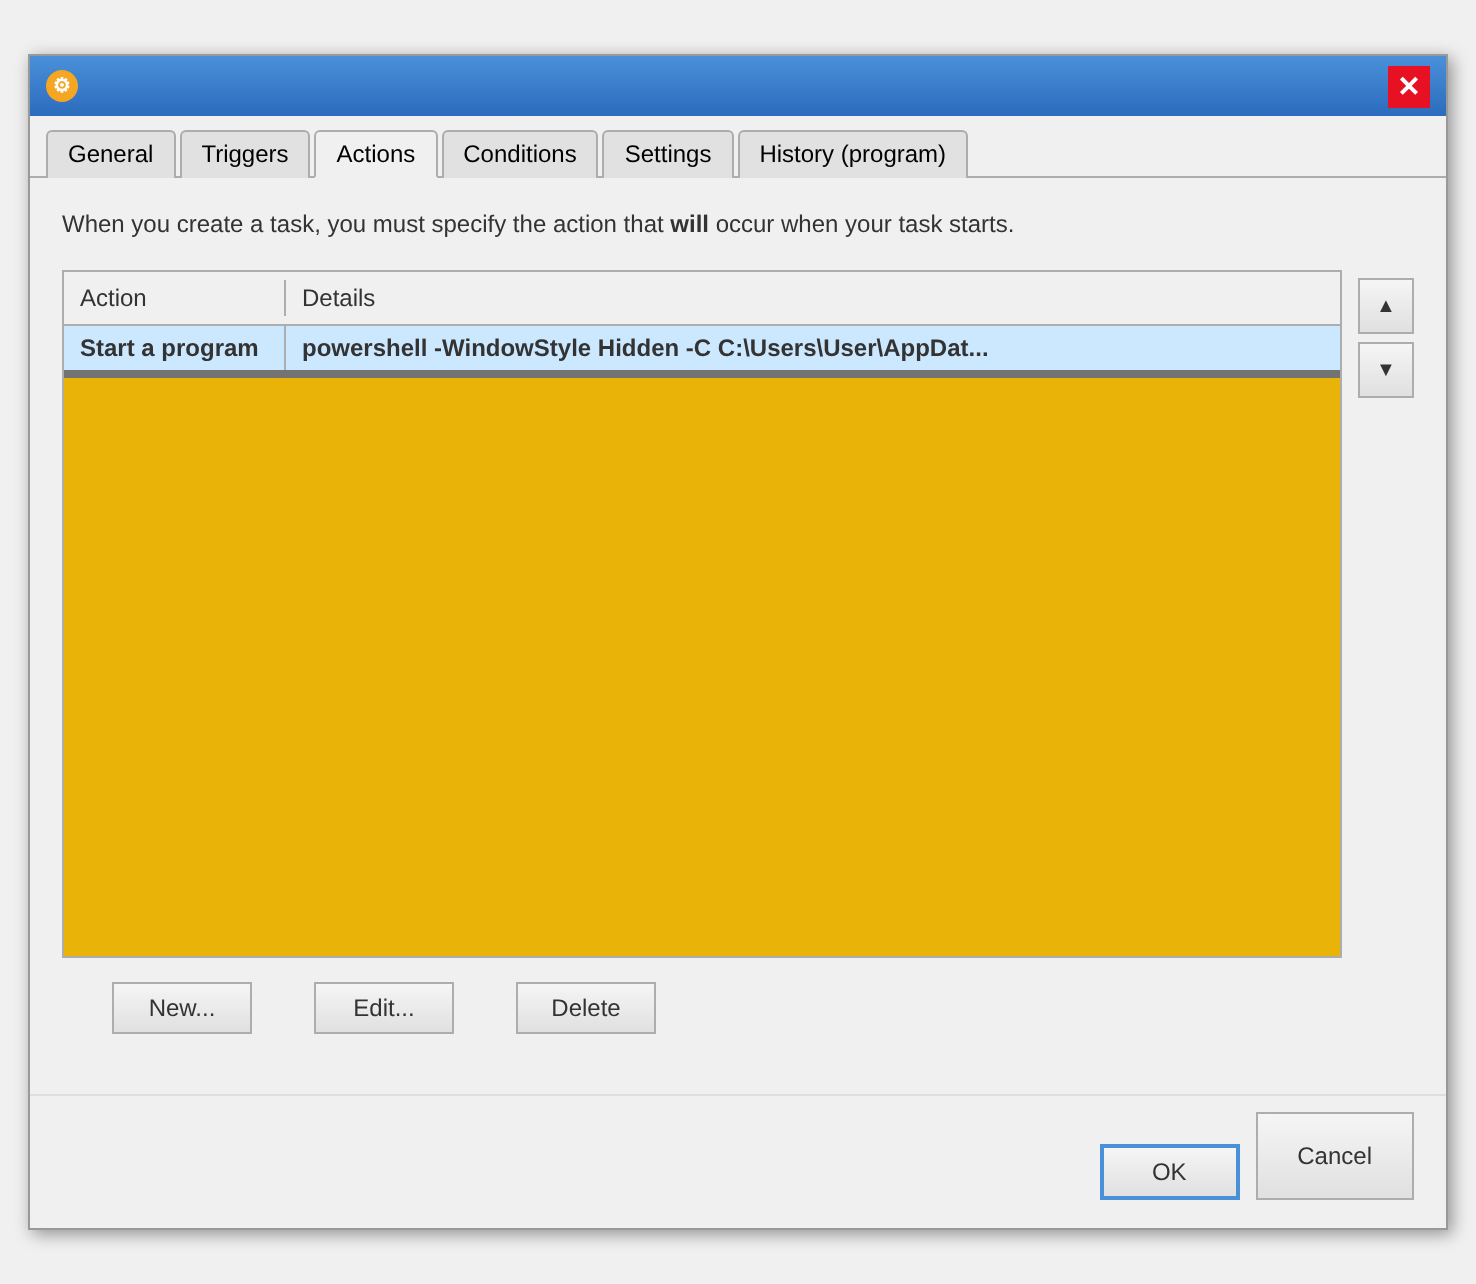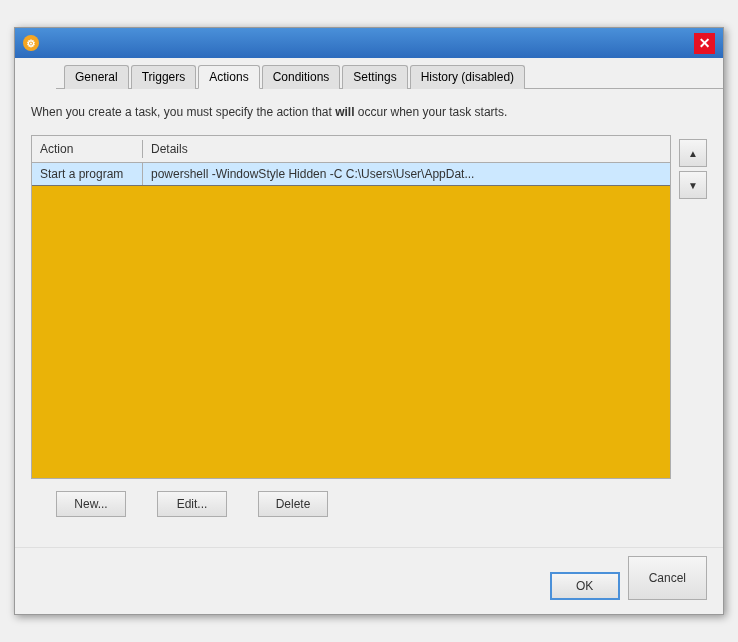--- a/index.html
+++ b/index.html
@@ -63,21 +63,20 @@
       font-size: 14px;
       font-weight: bold;
       border-radius: 0;
     }
     .tab-bar {
       background: #f0f0f0;
       padding: 6px 8px 0 8px;
       display: flex;
       gap: 2px;
       border-bottom: 1px solid #adadad;
-      margin-left: 41px;
     }
     .tab {
       padding: 4px 10px;
       border: 1px solid #adadad;
       border-bottom: none;
       cursor: pointer;
       background: #e1e1e1;
       font-size: 12px;
       border-radius: 3px 3px 0 0;
       position: relative;
@@ -127,21 +126,22 @@
     }
     .table-col-details {
       flex: 1;
       padding: 2px 8px;
       font-size: 12px;
       color: #333;
     }
     .table-row-item {
       display: flex;
       background: #cce8ff;
-      border-bottom: 1px solid #737373;
+      border-bottom: 4px solid #737373;
+      font-weight: bold;
     }
     .table-row-item .table-col-action,
     .table-row-item .table-col-details {
       padding: 4px 8px;
       font-size: 12px;
     }
     .col-separator {
       width: 1px;
       background: #adadad;
     }
@@ -210,21 +210,21 @@
     </div>
     <button class="close-button">✕</button>
   </div>
 
   <div class="tab-bar">
     <div class="tab">General</div>
     <div class="tab">Triggers</div>
     <div class="tab active">Actions</div>
     <div class="tab">Conditions</div>
     <div class="tab">Settings</div>
-    <div class="tab">History (disabled)</div>
+    <div class="tab">History (program)</div>
   </div>
 
   <div class="content">
 
     <p class="description">
       <span>When you create a task, you must specify the action that </span><strong>will</strong><span> occur when your task starts.</span>
     </p>
 
     <div class="table-area">
       <div class="table-container">

